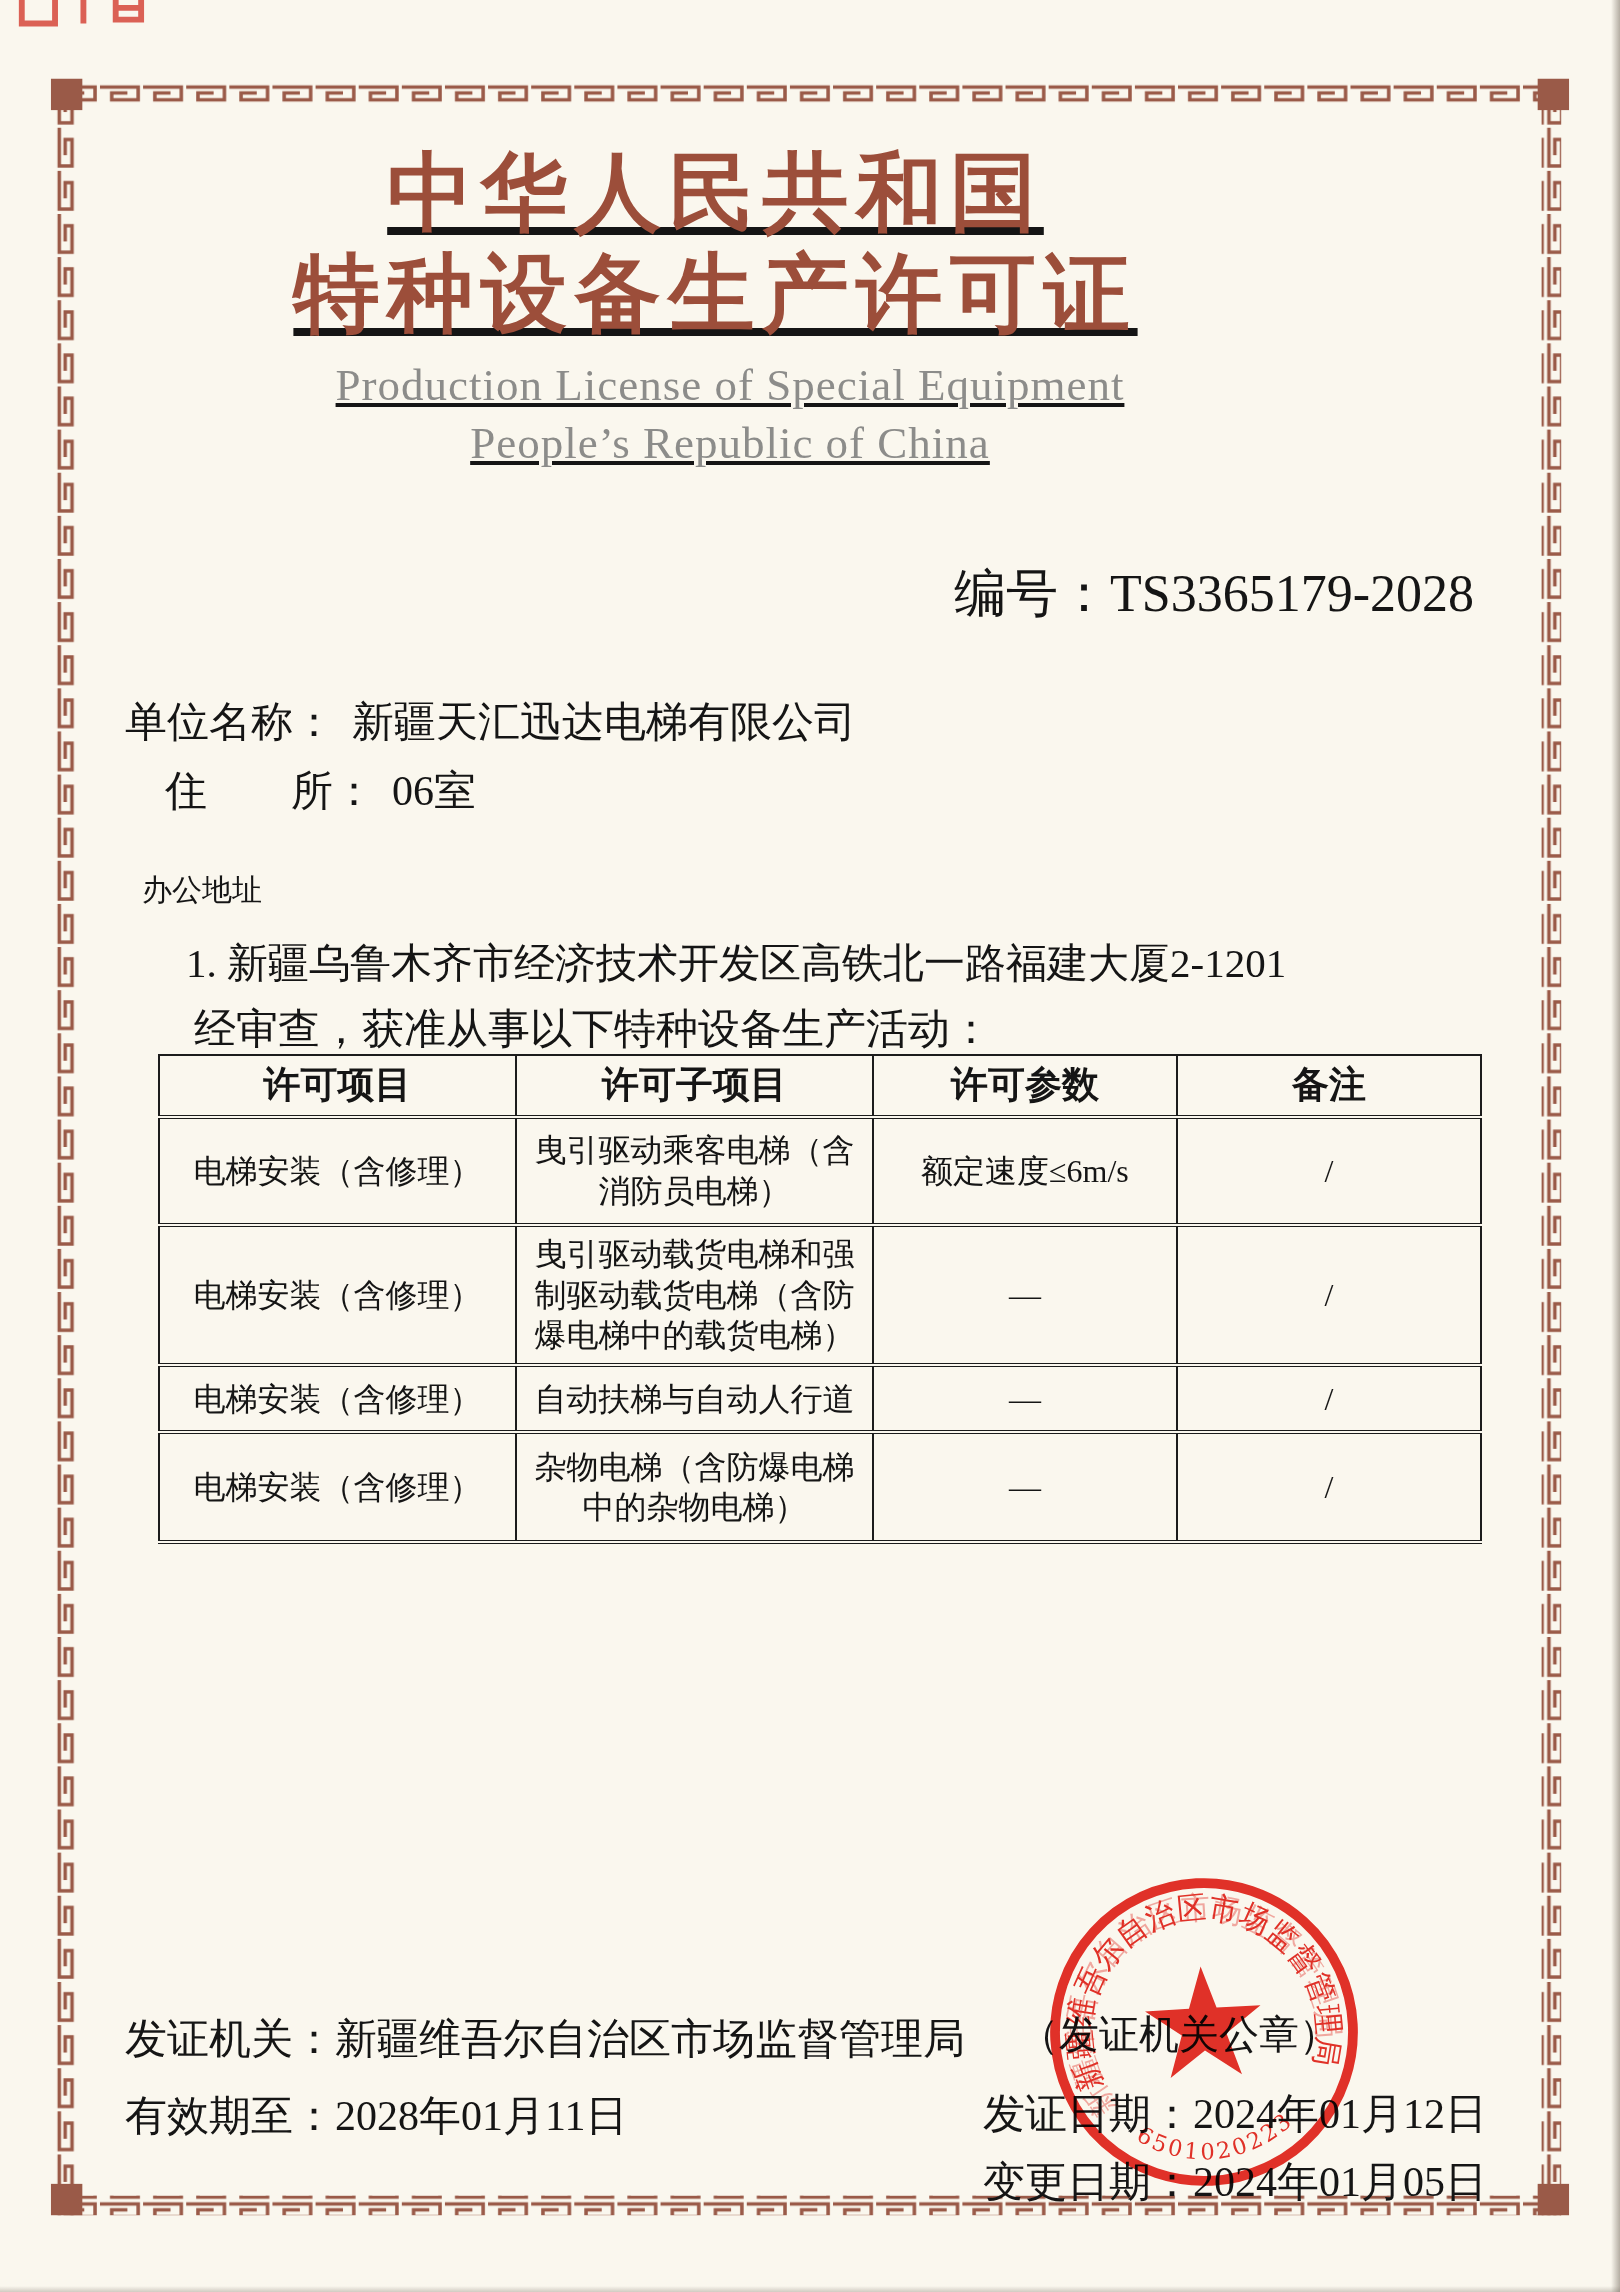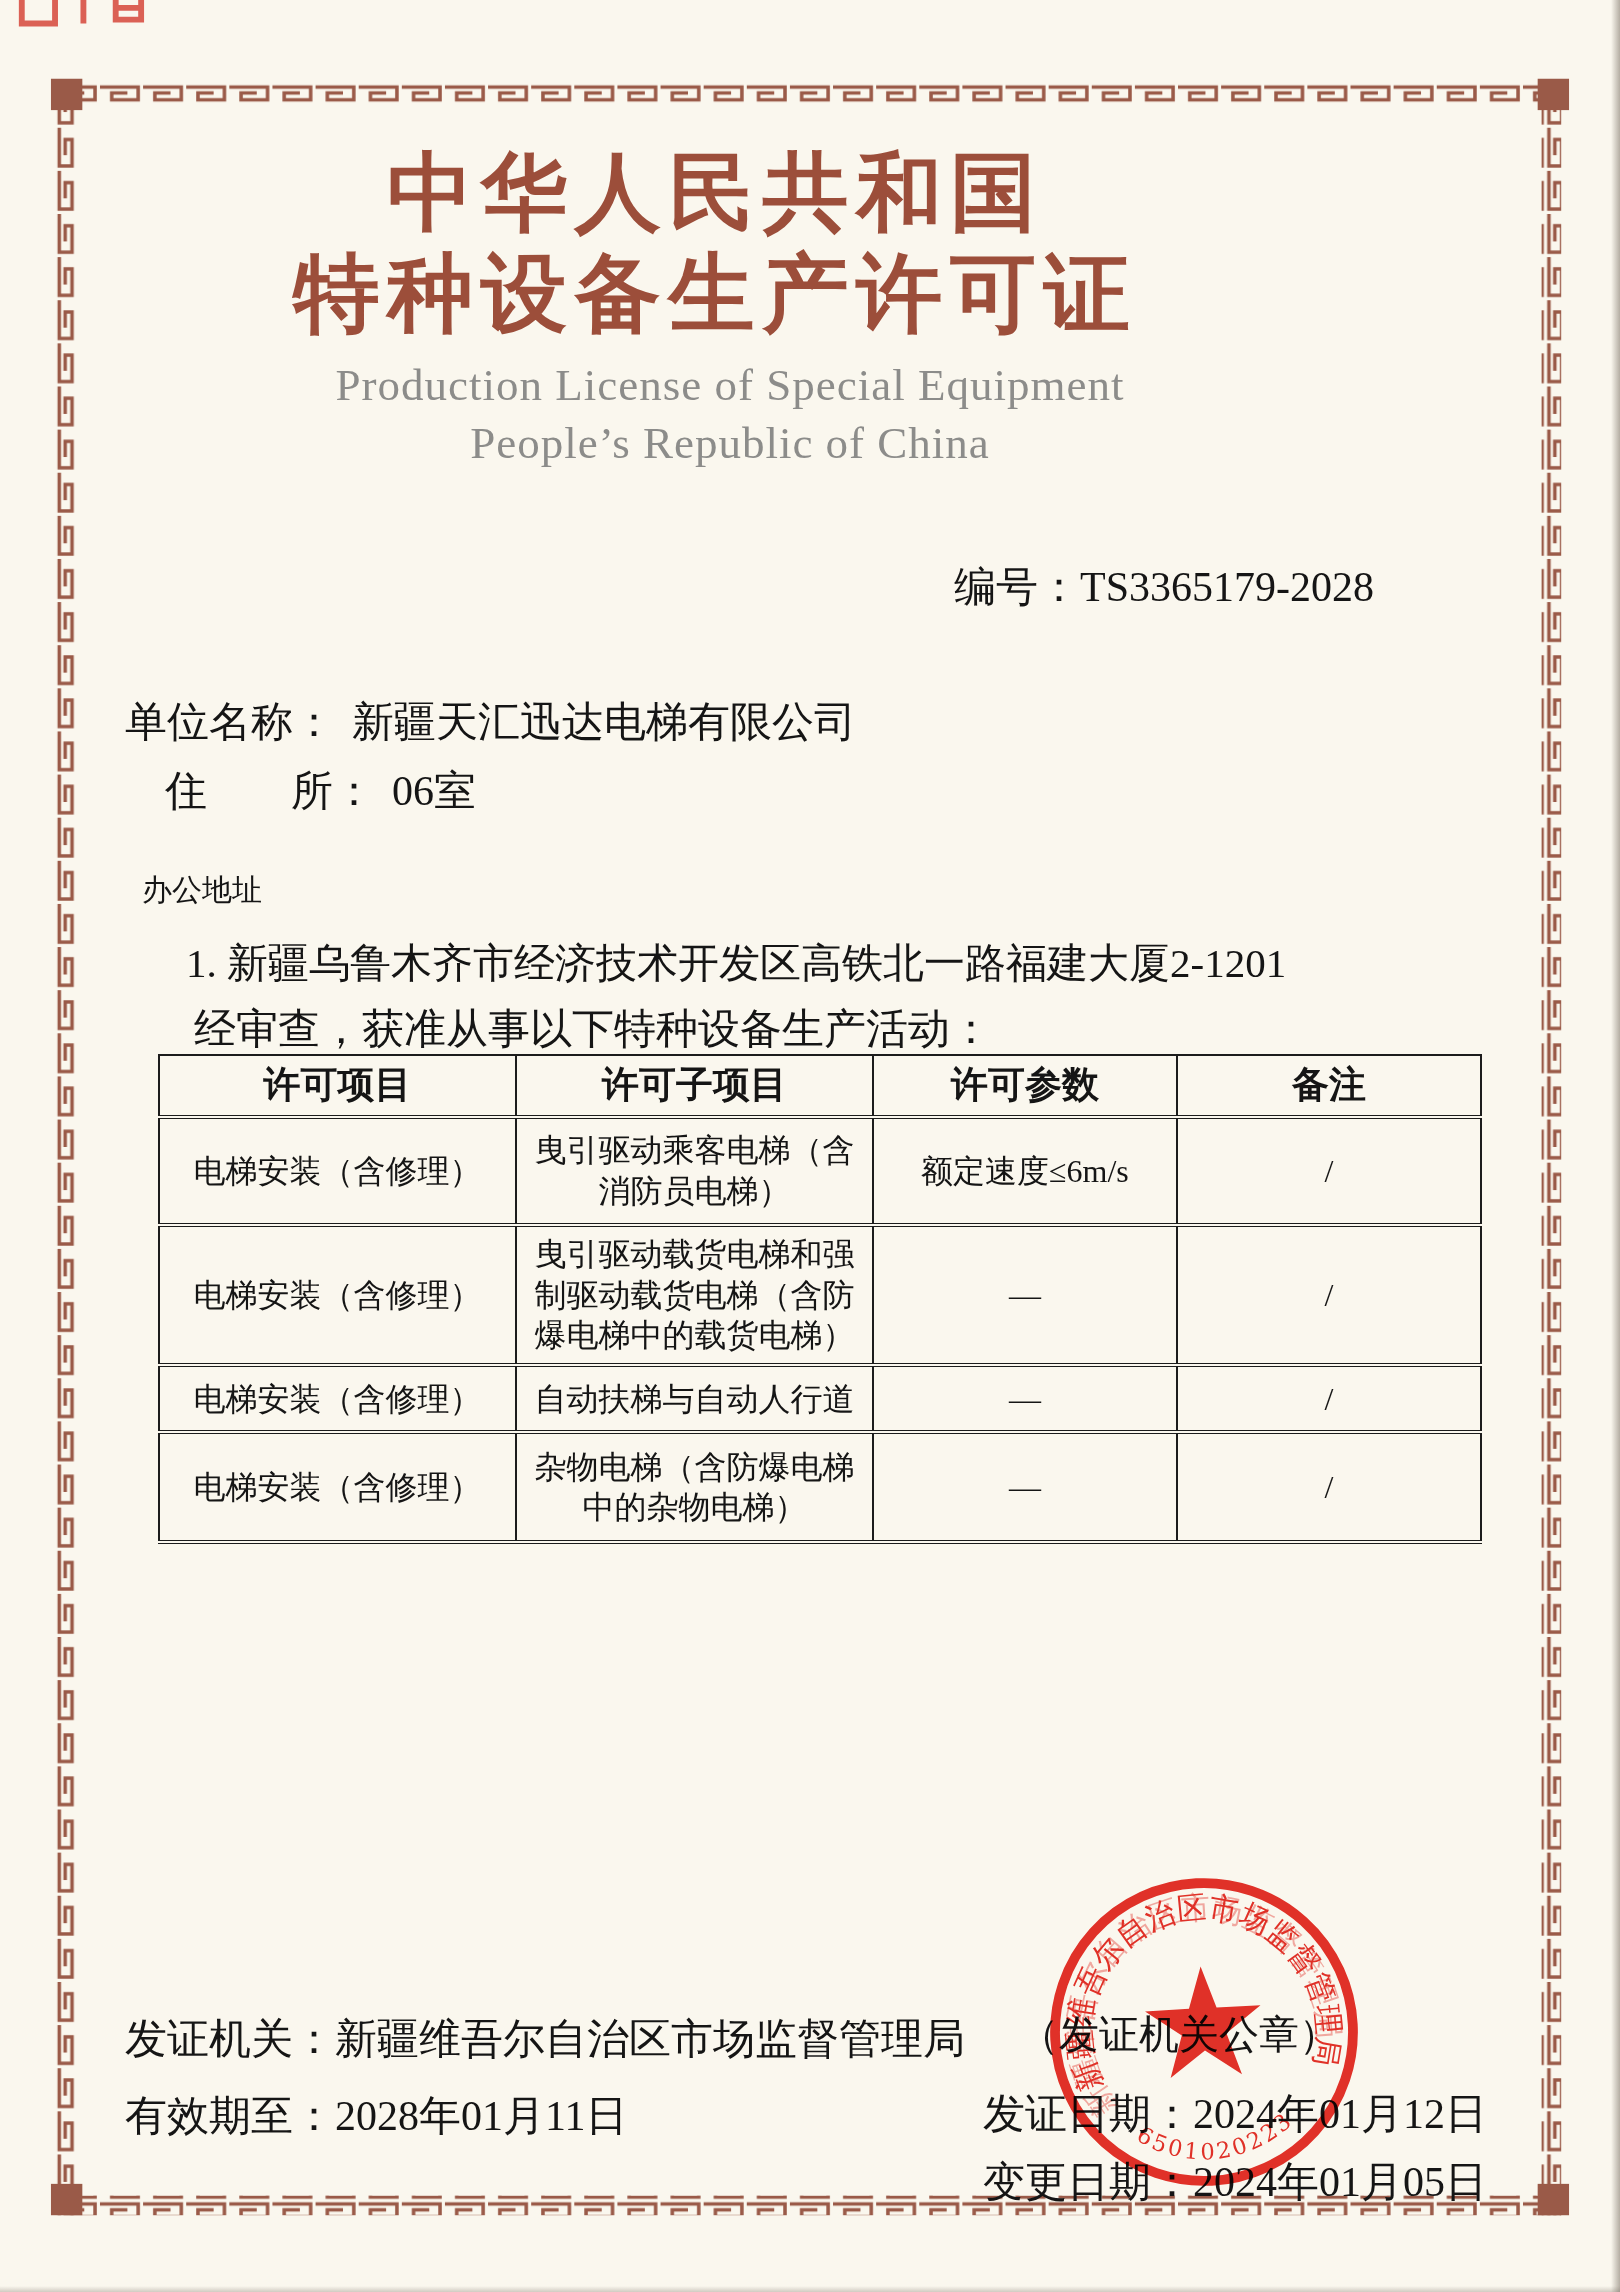--- a/index.html
+++ b/index.html
@@ -11,26 +11,26 @@
     font-family:"Liberation Serif","DejaVu Serif",serif;
     color:#151515;
   }
   .frame{position:absolute;left:0;top:0;z-index:1;}
   .artifact{position:absolute;left:5.9px;top:0;z-index:3;}
   .edge-right{position:absolute;right:0;top:0;width:8.8px;height:100%;
     background:linear-gradient(to right,rgba(0,0,0,0),rgba(110,100,88,.5));z-index:9;}
   .edge-bottom{position:absolute;left:0;bottom:0;width:100%;height:6.9px;
     background:linear-gradient(to bottom,rgba(0,0,0,0),rgba(110,100,88,.35));z-index:9;}
 
-  .title-block{position:absolute;left:59px;top:143px;width:1313px;text-align:center;z-index:2;}
+  .title-block{position:absolute;left:59px;top:143px;width:1313px;text-align:center;z-index:2;text-decoration:underline;}
   .title-cn{font-size:86px;line-height:1.18;font-weight:700;color:#9C4E3A;letter-spacing:7.8px;}
   .title-en{font-size:45px;line-height:1.3;color:#8C8C8A;letter-spacing:1px;padding-left:29px;}
   .title-en.first{margin-top:9.8px;}
 
-  .licno{position:absolute;left:954px;top:559px;font-size:42px;z-index:2;}
+  .licno{position:absolute;left:954px;top:559px;font-size:52px;z-index:2;}
 
   .frow{position:absolute;left:125px;font-size:42px;line-height:1.28;z-index:2;}
   .flabel{display:inline-block;width:227px;vertical-align:top;}
   .fvalue{display:inline-block;vertical-align:top;max-width:1186px;}
 
   .heading{position:absolute;left:142px;top:870px;font-size:30px;z-index:2;}
   .item{position:absolute;left:186px;top:936px;font-size:41px;z-index:2;}
   .approval{position:absolute;left:194px;top:1001px;font-size:42px;z-index:2;}
 
   .lic-table{position:absolute;left:158px;top:1054px;width:1324px;z-index:2;

